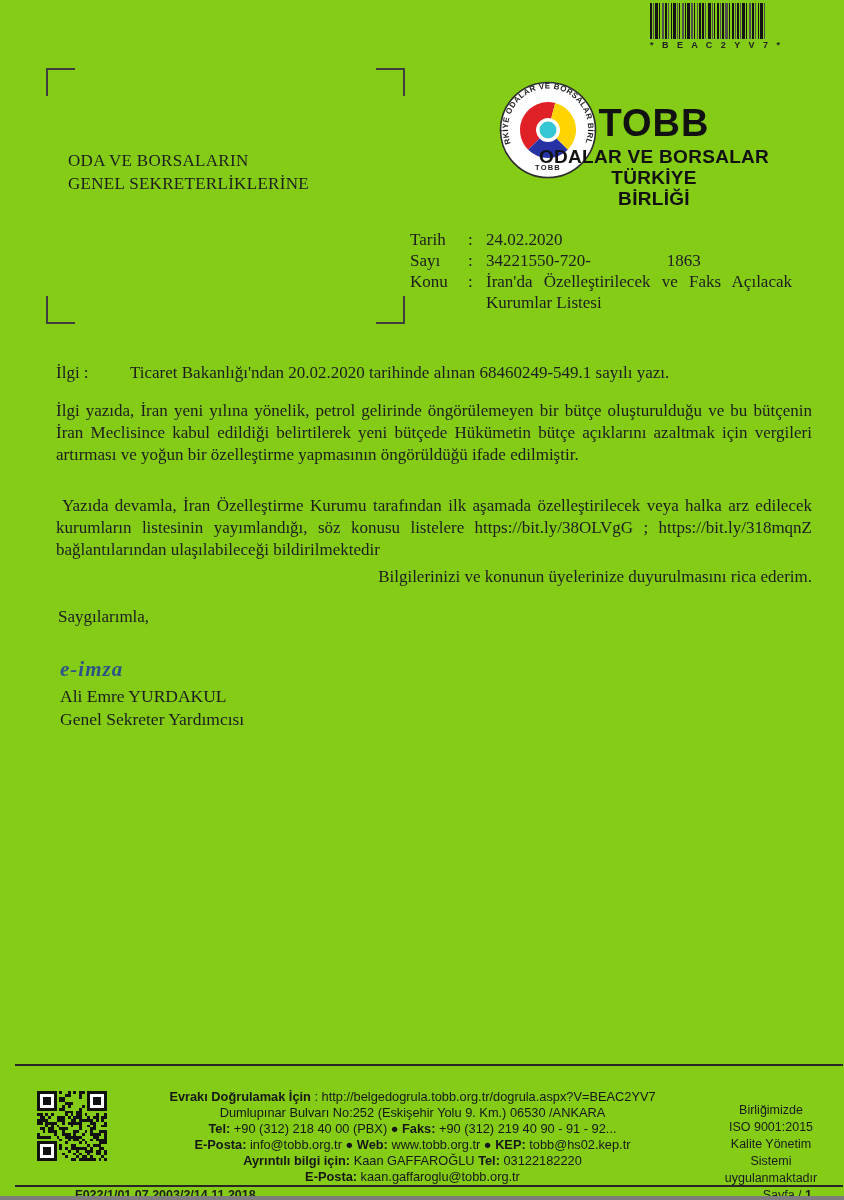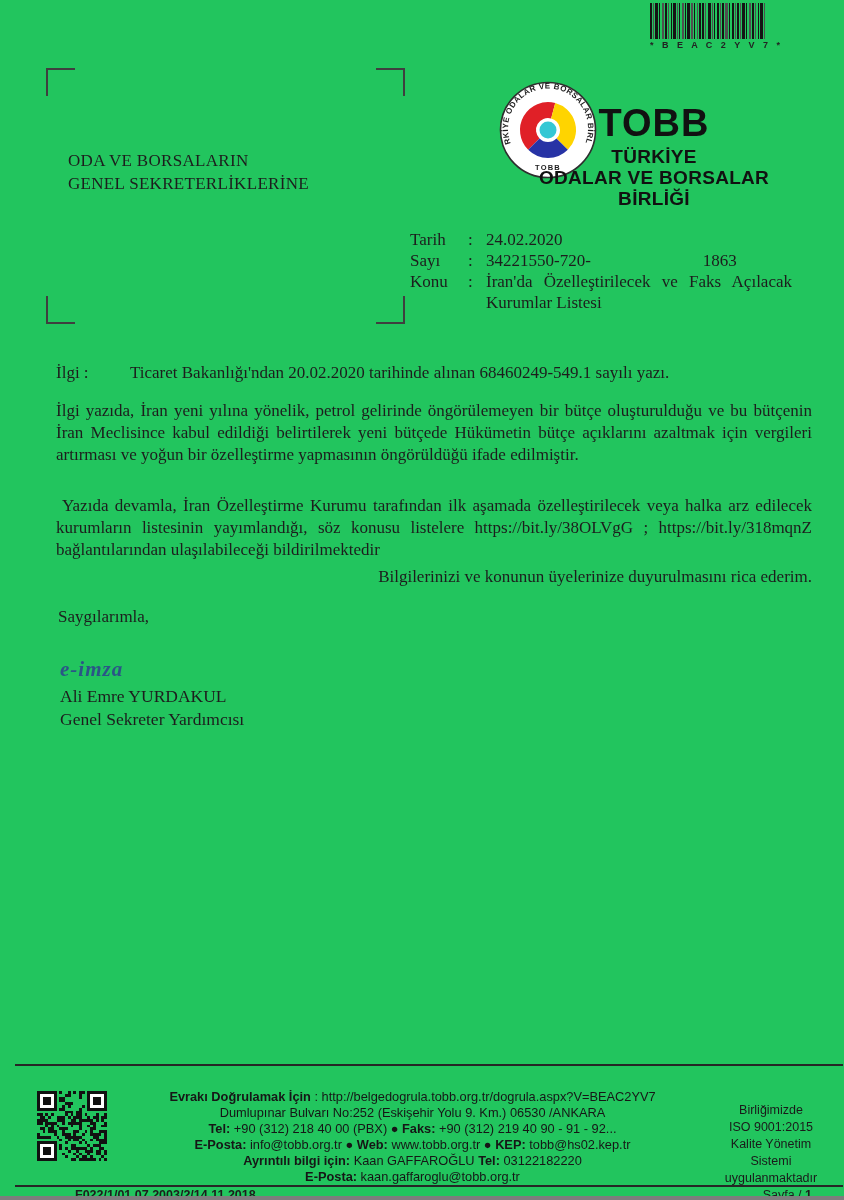--- a/index.html
+++ b/index.html
@@ -1,16 +1,16 @@
 <!DOCTYPE html>
 <html><head>
 <meta charset="utf-8">
 <style>
   html,body{margin:0;padding:0;background:#ffffff;}
-  .page{position:relative;width:844px;height:1200px;background:#22c55e;color:#1d1d1d;
+  .page{position:relative;width:844px;height:1200px;background:#84cc16;color:#1d1d1d;
         font-family:"Liberation Serif", serif;overflow:hidden;
         border-right:1px solid #d8d8d8;}
   
   .barcode{position:absolute;left:650px;top:3px;width:132px;}
   .barcode-bars{height:36px;display:flex;align-items:stretch;}
   .barcode-text{margin-top:1px;text-align:center;font-family:"Liberation Sans",sans-serif;
         font-size:9px;font-weight:700;letter-spacing:3px;color:#222;white-space:nowrap;}
   
   .logo-svg{position:absolute;left:498px;top:80px;width:100px;height:100px;}
   .org-block{position:absolute;left:538px;top:100px;width:232px;text-align:center;
@@ -24,21 +24,21 @@
   .crop-tl{left:46px;top:68px;border-top-width:2px;border-left-width:2px;}
   .crop-tr{left:376px;top:68px;border-top-width:2px;border-right-width:2px;}
   .crop-bl{left:46px;top:296px;border-bottom-width:2px;border-left-width:2px;}
   .crop-br{left:376px;top:296px;border-bottom-width:2px;border-right-width:2px;}
   
   .ref{position:absolute;left:410px;top:229px;width:390px;font-size:17px;}
   .ref-row{display:flex;line-height:21px;}
   .ref-label{width:50px;}
   .ref-colon{width:26px;padding-left:8px;box-sizing:border-box;}
   .ref-value{width:306px;}
-  .sayi-num{margin-left:112px;}
+  .sayi-num{margin-left:76px;}
   .konu-line1{text-align:justify;text-align-last:justify;}
   
   .ilgi{position:absolute;left:56px;top:362px;width:758px;display:flex;font-size:17px;line-height:21px;}
   .ilgi-label{width:74px;flex:none;}
   .para{position:absolute;left:56px;width:756px;font-size:17px;line-height:21.8px;text-align:justify;}
   .p1{top:400px;}
   .p2{top:495px;text-indent:6px;}
   .p3{top:566px;text-align:right;}
   .closing{position:absolute;left:58px;top:607px;font-size:17px;}
   
@@ -128,22 +128,22 @@
     <g fill="none">
       <path d="M 35.86,64.14 A 20,20 0 0 1 55.18,30.68" stroke-width="16" stroke="#e02027"></path>
       <path d="M 55.18,30.68 A 20,20 0 0 1 64.14,64.14" stroke-width="16" stroke="#ffd400"></path>
       <path d="M 64.14,64.14 A 20,20 0 0 1 35.86,64.14" stroke-width="16" stroke="#2733a5"></path>
     </g>
     <circle cx="50" cy="50" r="8.5" fill="#35c7d4"></circle>
   </svg>
 
   <div class="org-block">
     <div class="org-acronym">TOBB</div>
+    <div class="org-line">ODALAR VE BORSALAR</div>
     <div class="org-line">TÜRKİYE</div>
-    <div class="org-line">ODALAR VE BORSALAR</div>
     <div class="org-line">BİRLİĞİ</div>
   </div>
 
   <div class="recipient">
     <div>ODA VE BORSALARIN</div>
     <div>GENEL SEKRETERLİKLERİNE</div>
   </div>
 
   <div class="crop crop-tl"></div>
   <div class="crop crop-tr"></div>

